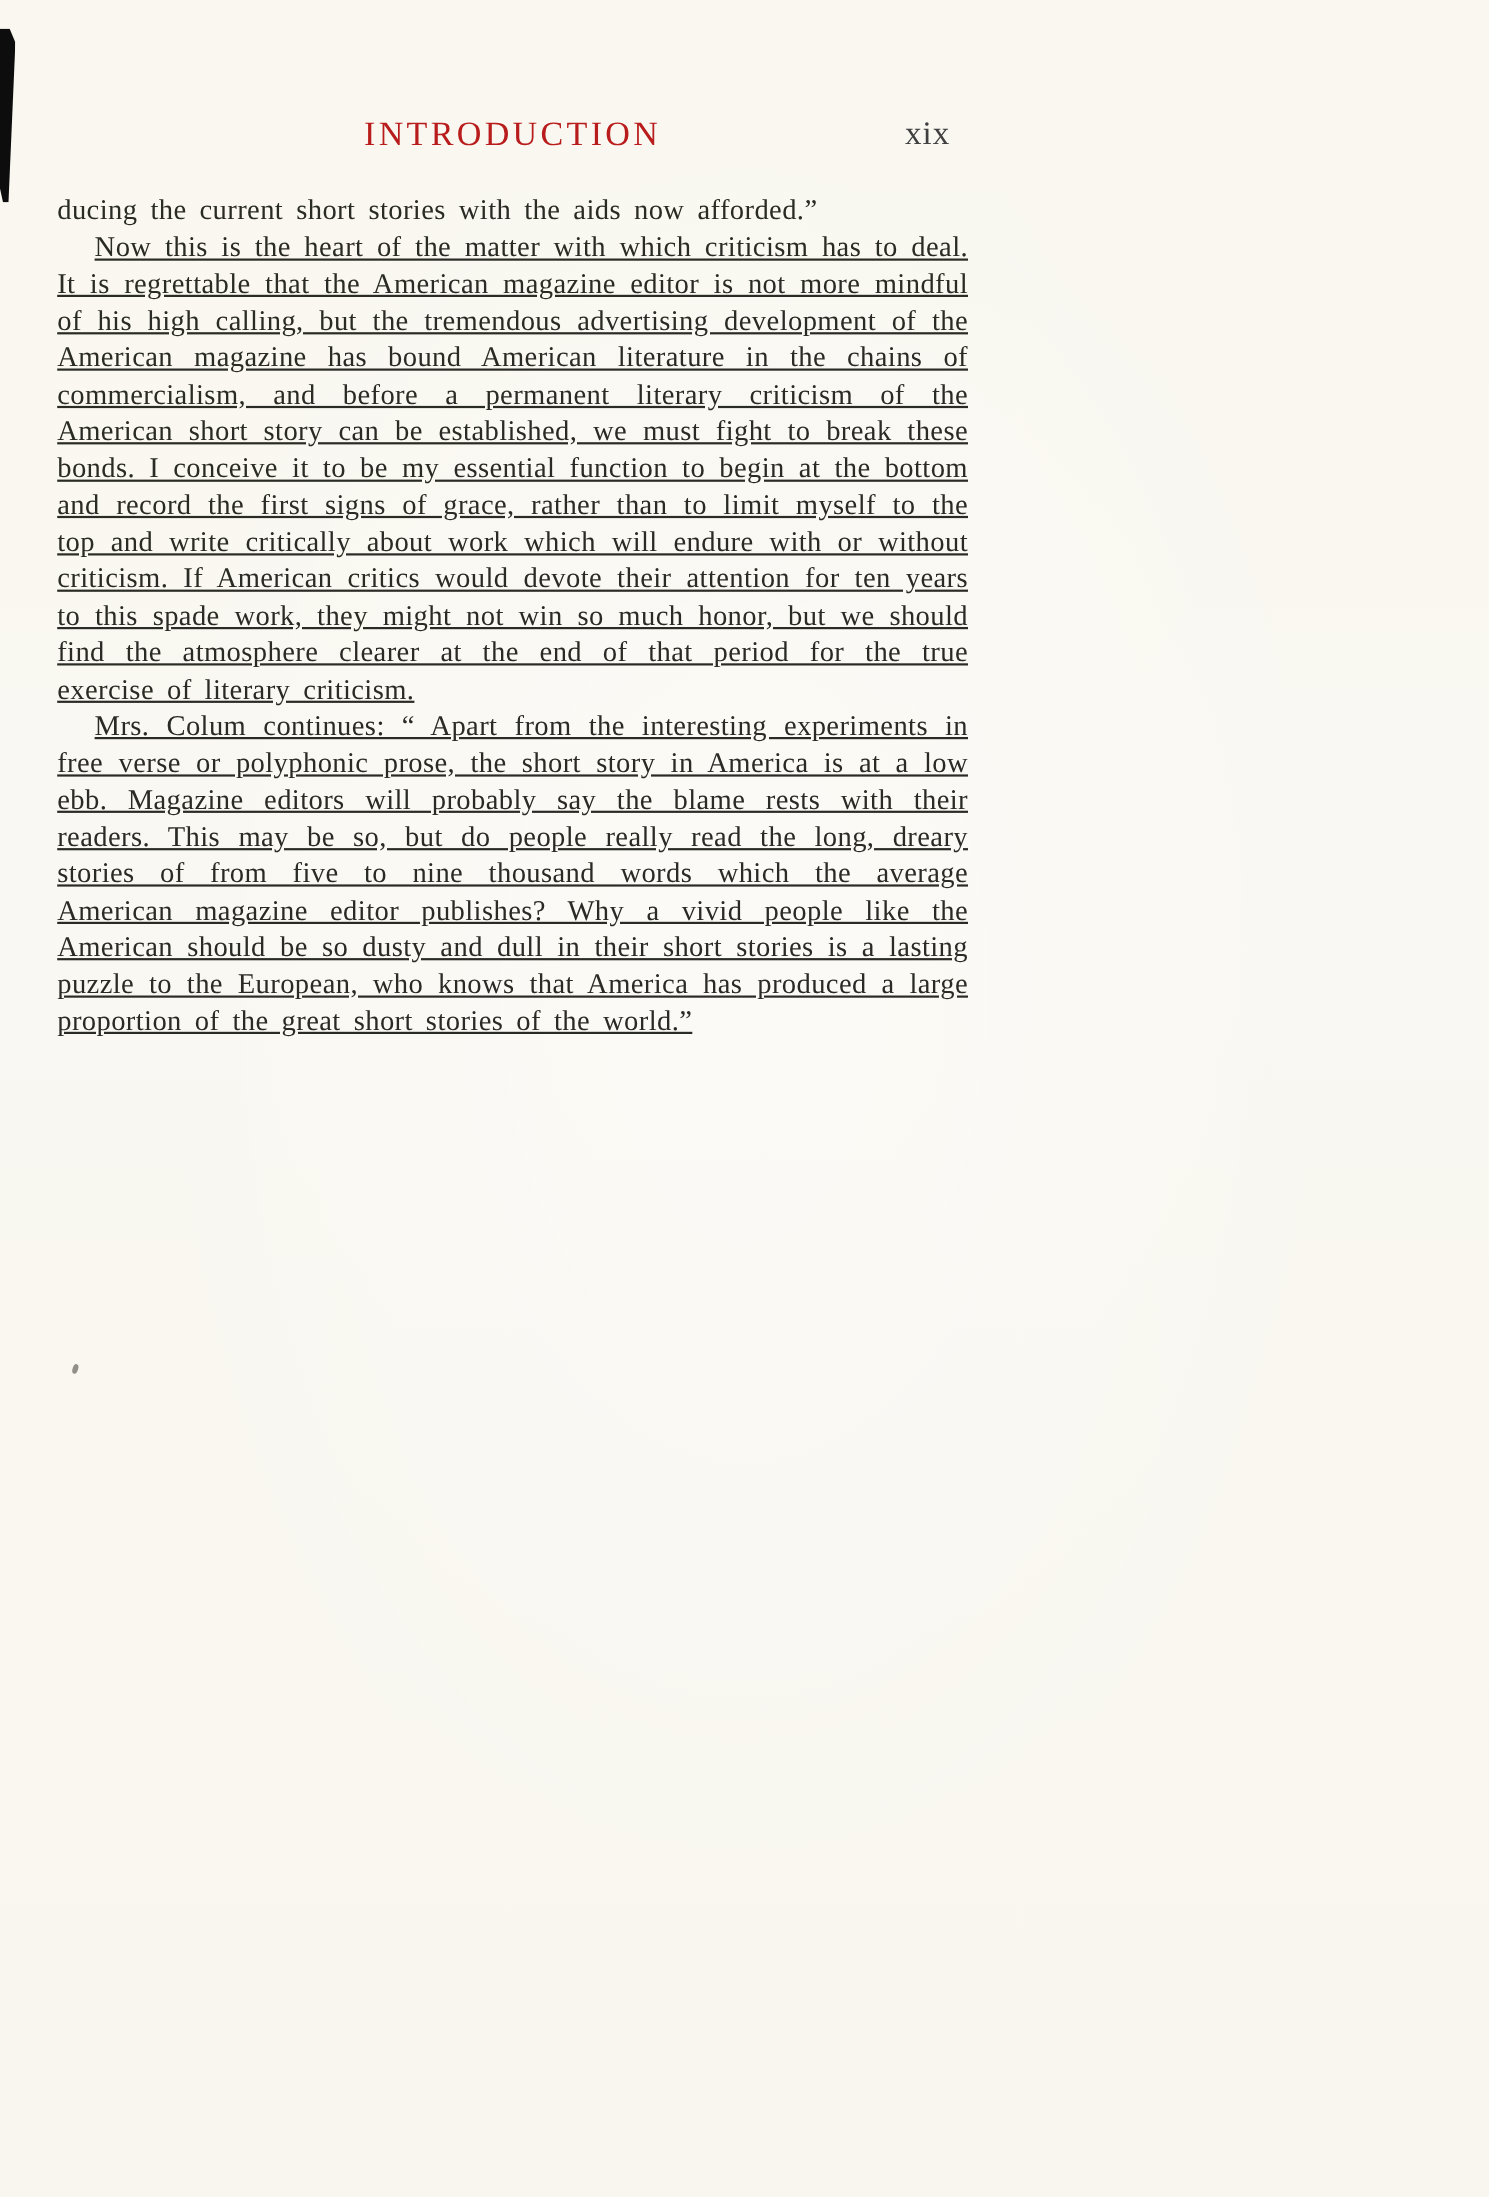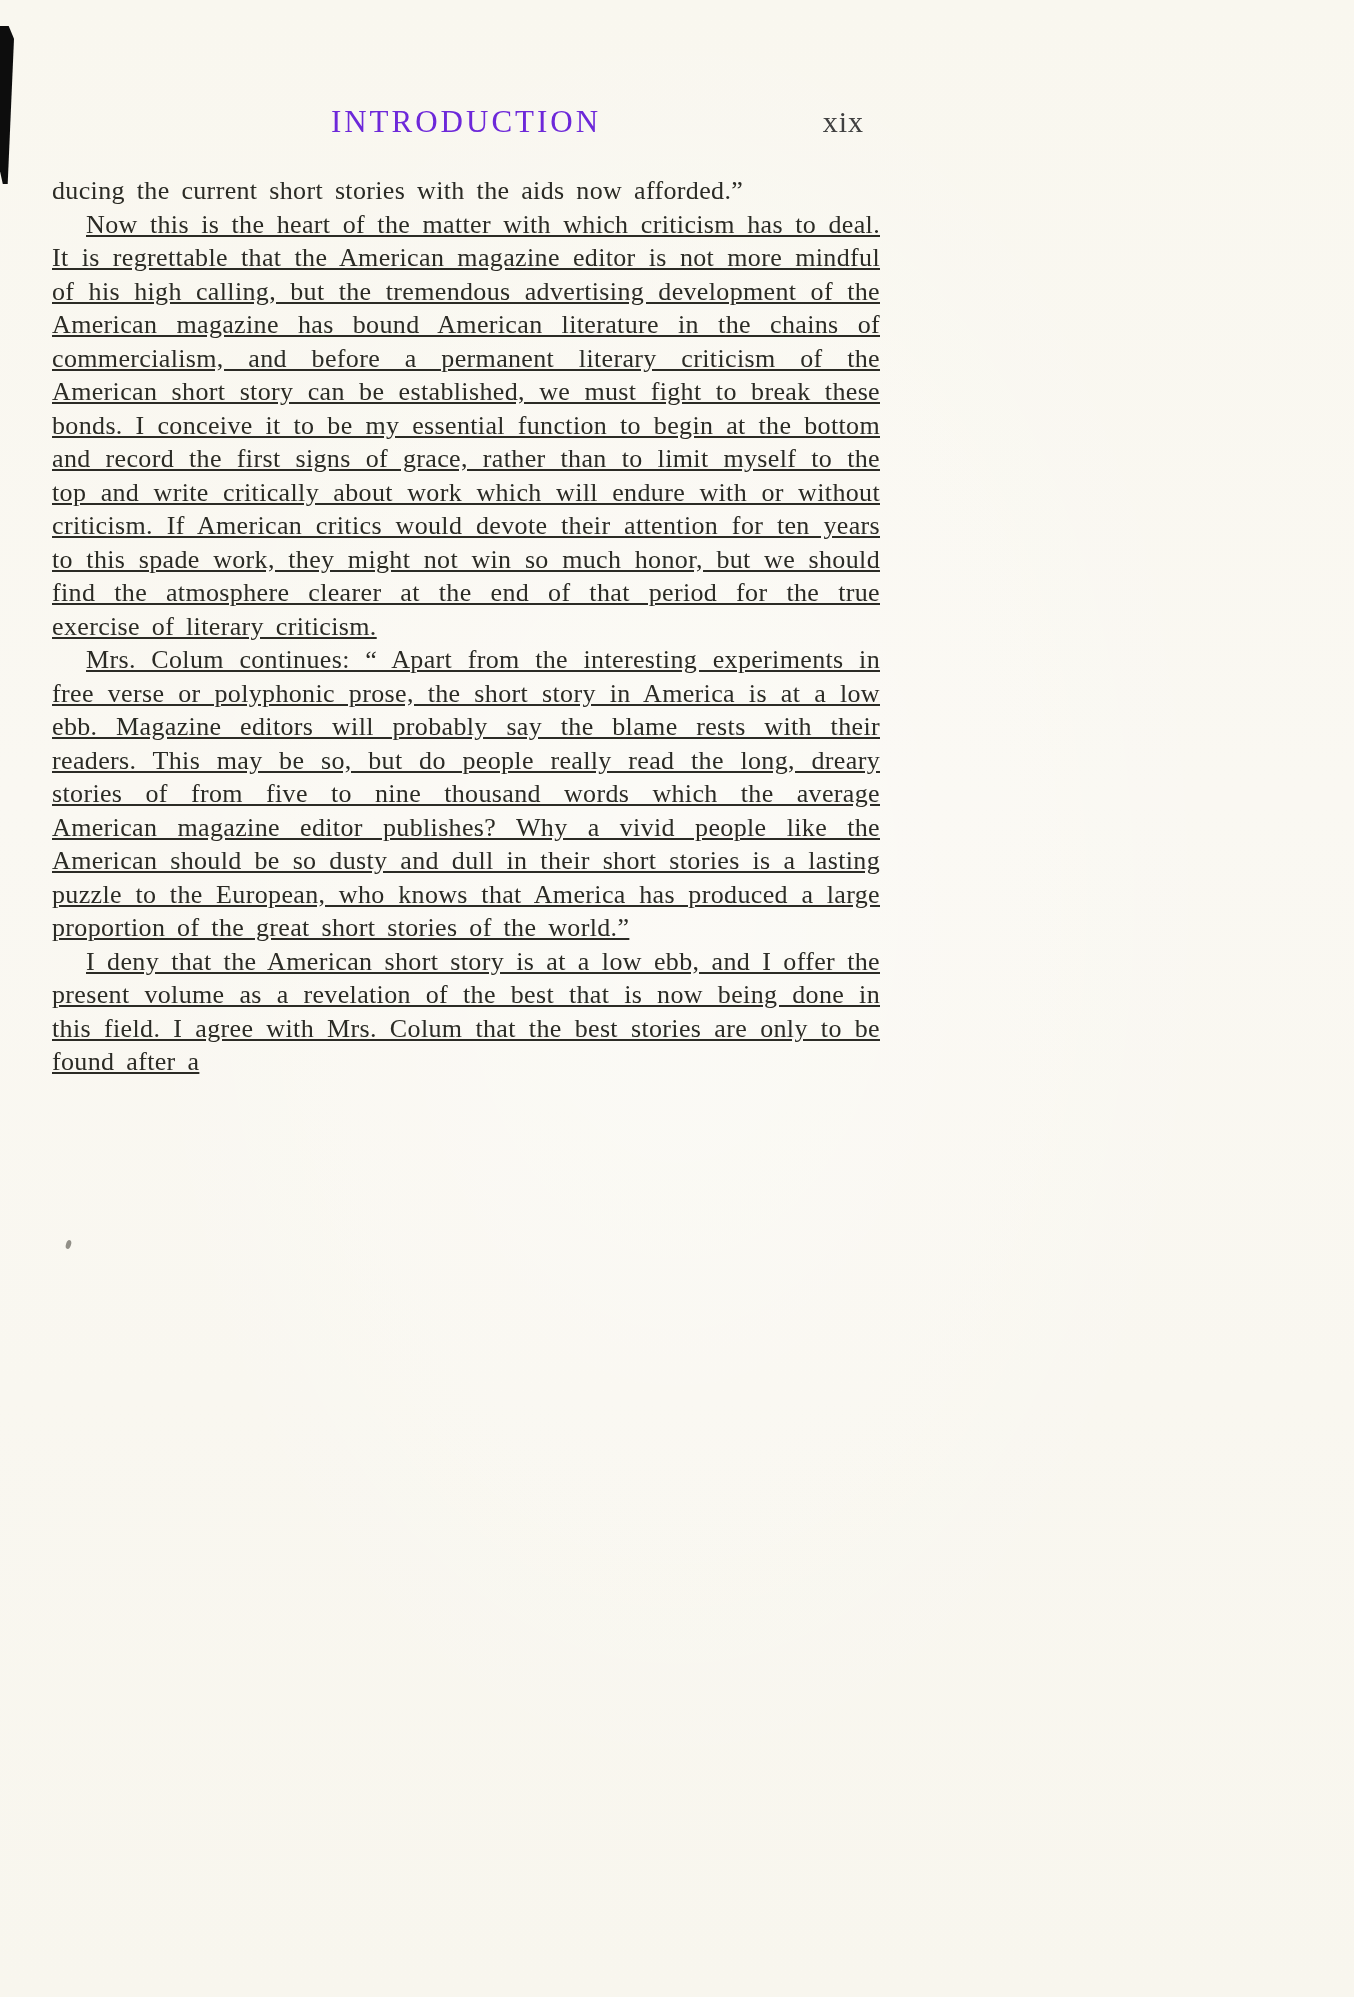--- a/index.html
+++ b/index.html
@@ -53,21 +53,21 @@
     height: 44px;
     margin-bottom: 26px;
   }
   .page-title {
     position: absolute;
     left: 0;
     right: 0;
     text-align: center;
     font-size: 31px;
     letter-spacing: 3px;
-    color: #6d28d9;
+    color: #b91c1c;
   }
   .page-number {
     position: absolute;
     right: 16px;
     top: 1px;
     font-size: 30px;
     letter-spacing: 1px;
     color: #404040;
   }
   .body-text p {
@@ -95,16 +95,15 @@
 
   <div class="page-header">
     <div class="page-title">INTRODUCTION</div>
     <div class="page-number">xix</div>
   </div>
 
   <div class="body-text">
     <p>ducing the current short stories with the aids now afforded.”</p>
     <p class="indented">Now this is the heart of the matter with which criticism has to deal. It is regrettable that the American magazine editor is not more mindful of his high calling, but the tremendous advertising development of the American magazine has bound American literature in the chains of commercialism, and before a permanent literary criticism of the American short story can be established, we must fight to break these bonds. I conceive it to be my essential function to begin at the bottom and record the first signs of grace, rather than to limit myself to the top and write critically about work which will endure with or without criticism. If American critics would devote their attention for ten years to this spade work, they might not win so much honor, but we should find the atmosphere clearer at the end of that period for the true exercise of literary criticism.</p>
     <p class="indented">Mrs. Colum continues: “ Apart from the interesting experiments in free verse or polyphonic prose, the short story in America is at a low ebb. Magazine editors will probably say the blame rests with their readers. This may be so, but do people really read the long, dreary stories of from five to nine thousand words which the average American magazine editor publishes? Why a vivid people like the American should be so dusty and dull in their short stories is a lasting puzzle to the European, who knows that America has produced a large proportion of the great short stories of the world.”</p>
-    <p class="indented">I deny that the American short story is at a low ebb, and I offer the present volume as a revelation of the best that is now being done in this field. I agree with Mrs. Colum that the best stories are only to be found after a</p>
   </div>
 
 </div>
 
 </body></html>

